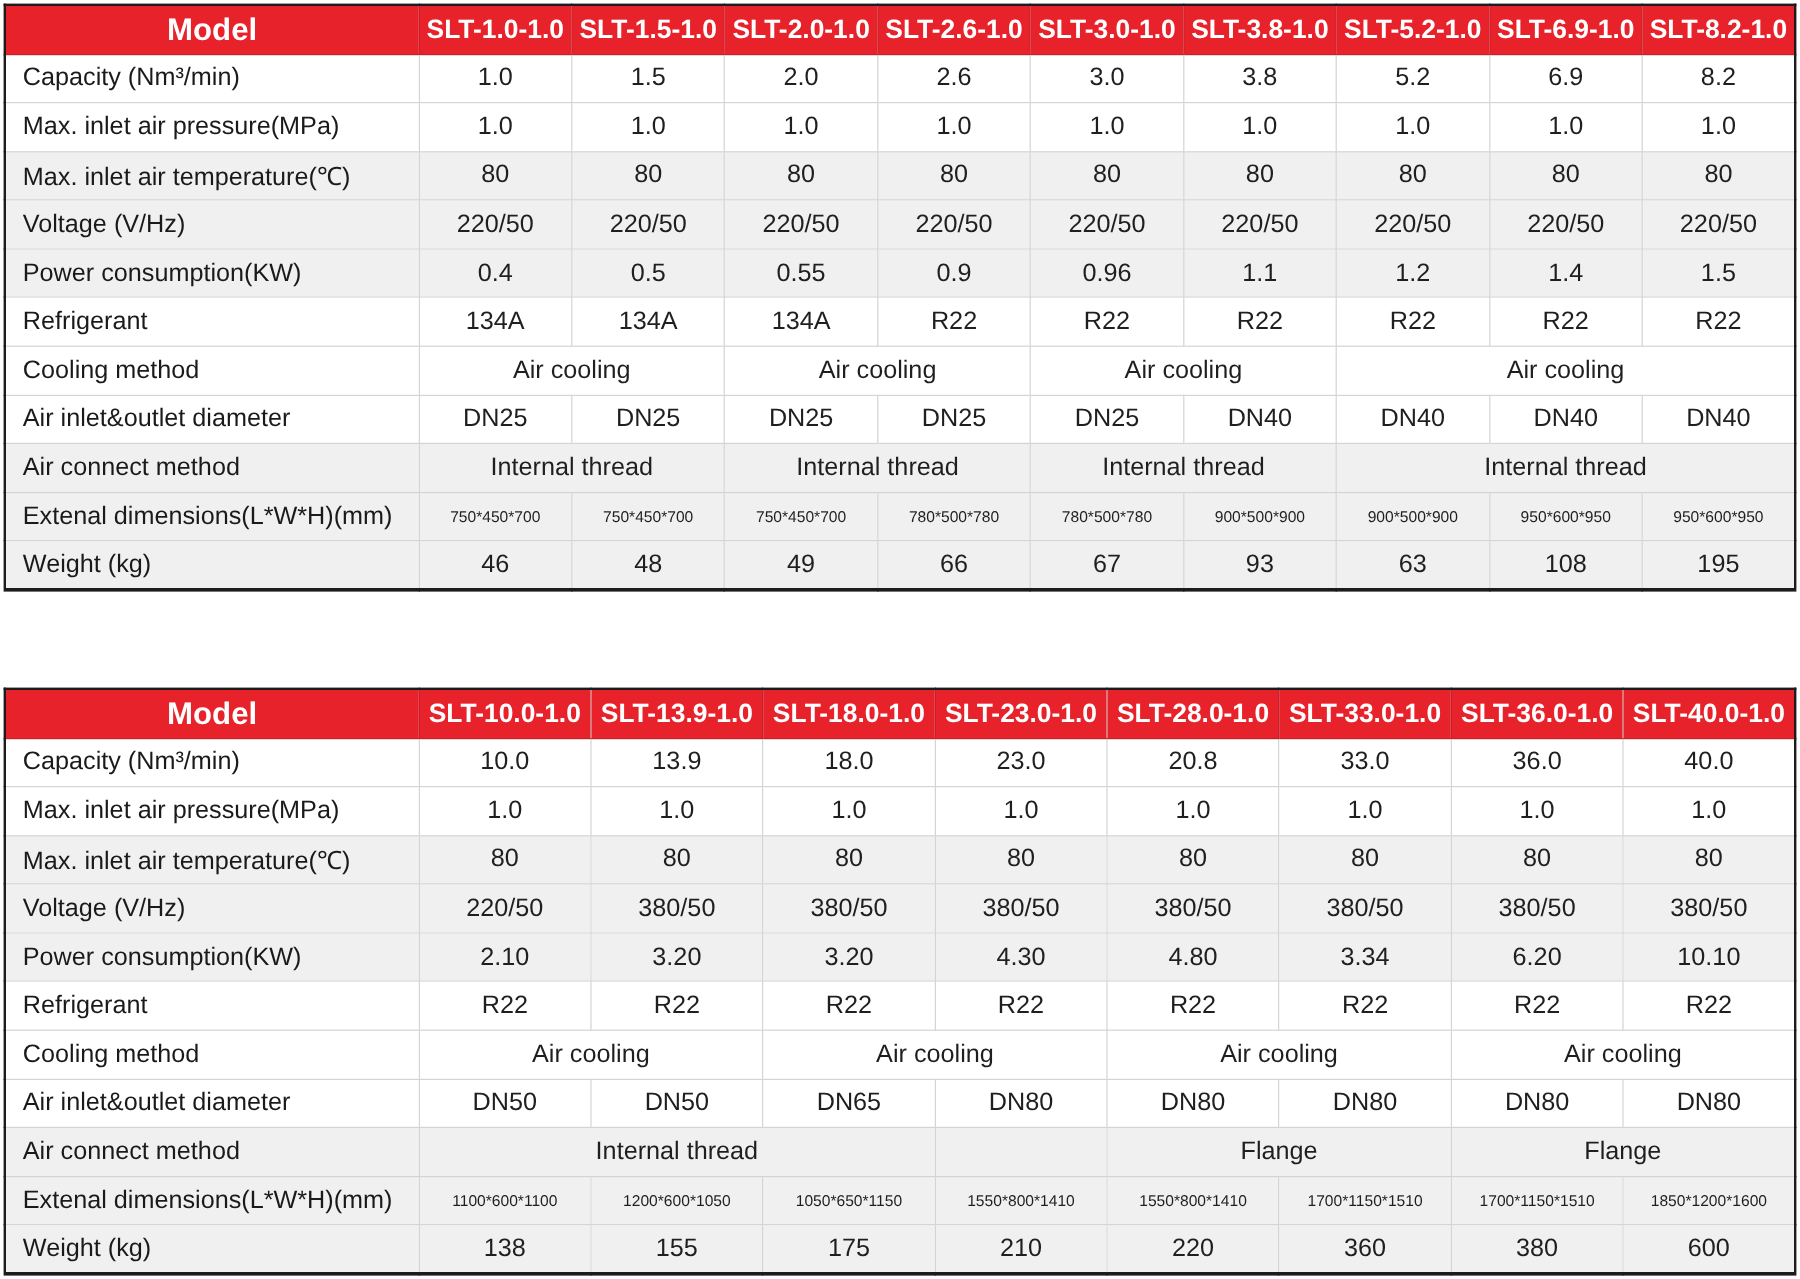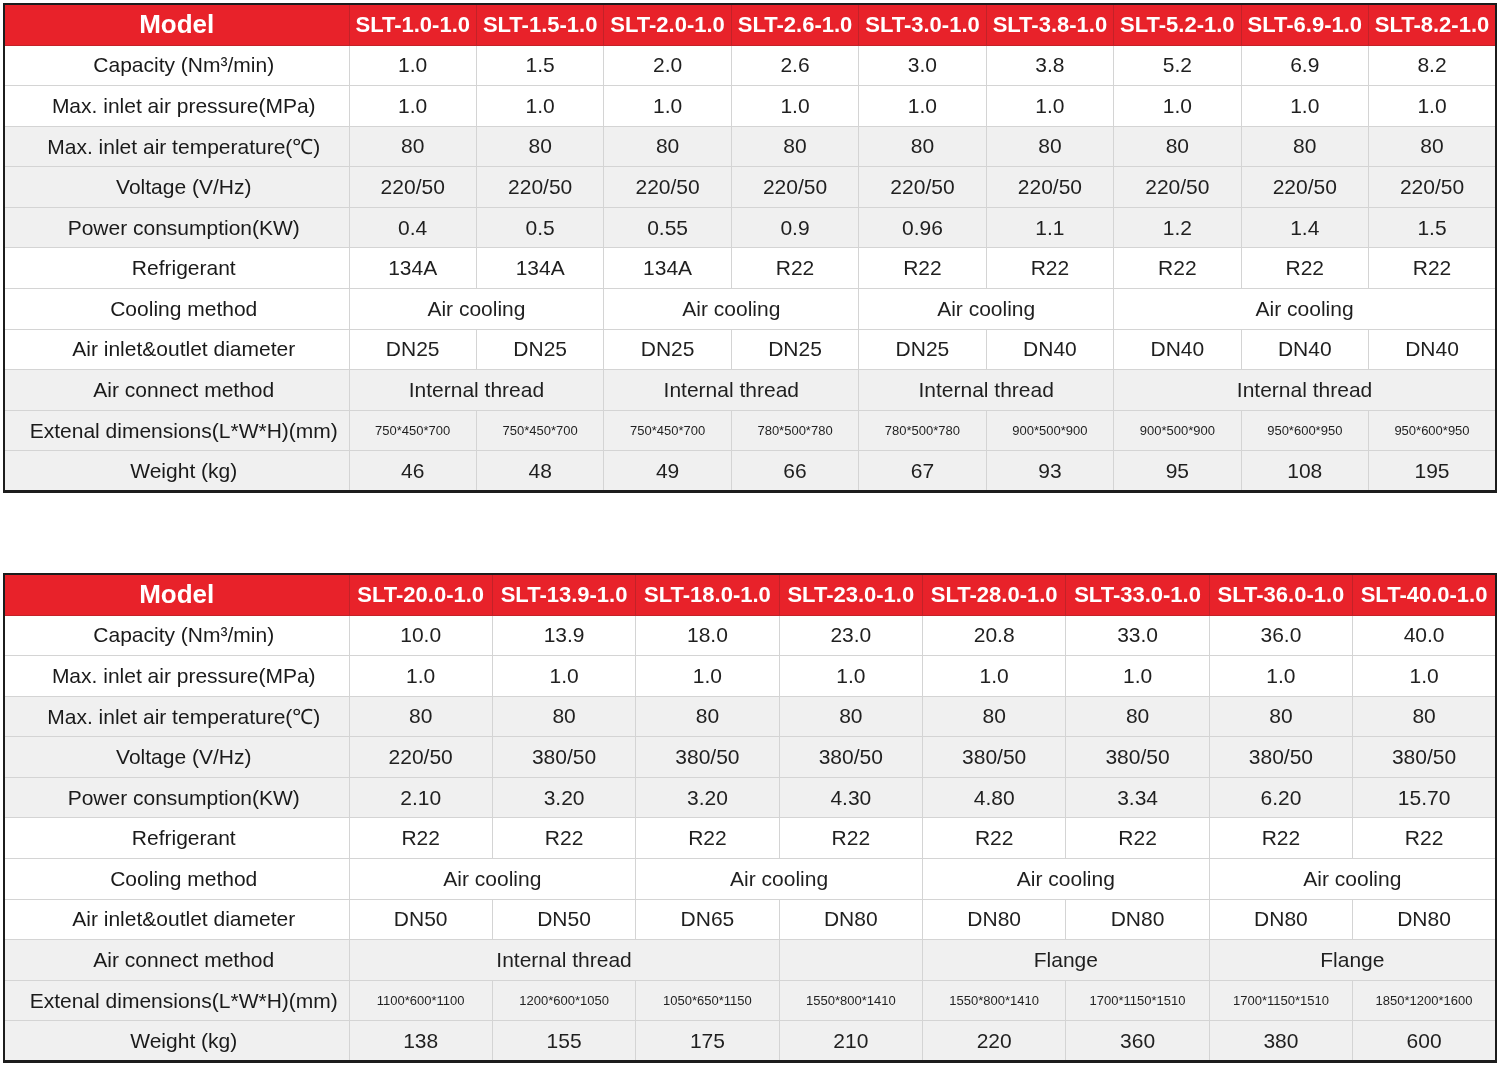--- a/index.html
+++ b/index.html
@@ -40,21 +40,21 @@
     background: #e8222a;
     color: #ffffff;
     font-weight: 700;
     font-size: 22px;
     border-color: #c32228;
     letter-spacing: 0px;
   }
   .spec-table thead th.model-cell { font-size: 26px; }
 
   .spec-table tbody th.row-label {
-    text-align: center;
+    text-align: left;
     padding-left: 14px;
     font-size: 21px;
     background: #ffffff;
     color: #1a1a1a;
   }
   .spec-table tbody td { background: #ffffff; }
 
   .spec-table tbody tr.shaded th.row-label,
   .spec-table tbody tr.shaded td { background: #f0f0f0; }
 
@@ -203,42 +203,42 @@
           <td>950*600*950</td>
         </tr>
         <tr class="shaded">
           <th class="row-label">Weight (kg)</th>
           <td>46</td>
           <td>48</td>
           <td>49</td>
           <td>66</td>
           <td>67</td>
           <td>93</td>
-          <td>95</td>
+          <td>63</td>
           <td>108</td>
           <td>195</td>
         </tr>
       </tbody>
     </table>
     <table class="spec-table" id="t2">
       <colgroup>
         <col style="width: 345px;">
         <col>
         <col>
         <col>
         <col>
         <col>
         <col>
         <col>
         <col>
       </colgroup>
       <thead>
         <tr>
           <th class="model-cell">Model</th>
-          <th>SLT-20.0-1.0</th>
+          <th>SLT-10.0-1.0</th>
           <th>SLT-13.9-1.0</th>
           <th>SLT-18.0-1.0</th>
           <th>SLT-23.0-1.0</th>
           <th>SLT-28.0-1.0</th>
           <th>SLT-33.0-1.0</th>
           <th>SLT-36.0-1.0</th>
           <th>SLT-40.0-1.0</th>
         </tr>
       </thead>
       <tbody>
@@ -288,21 +288,21 @@
         </tr>
         <tr class="shaded">
           <th class="row-label">Power consumption(KW)</th>
           <td>2.10</td>
           <td>3.20</td>
           <td>3.20</td>
           <td>4.30</td>
           <td>4.80</td>
           <td>3.34</td>
           <td>6.20</td>
-          <td>15.70</td>
+          <td>10.10</td>
         </tr>
         <tr>
           <th class="row-label">Refrigerant</th>
           <td>R22</td>
           <td>R22</td>
           <td>R22</td>
           <td>R22</td>
           <td>R22</td>
           <td>R22</td>
           <td>R22</td>

